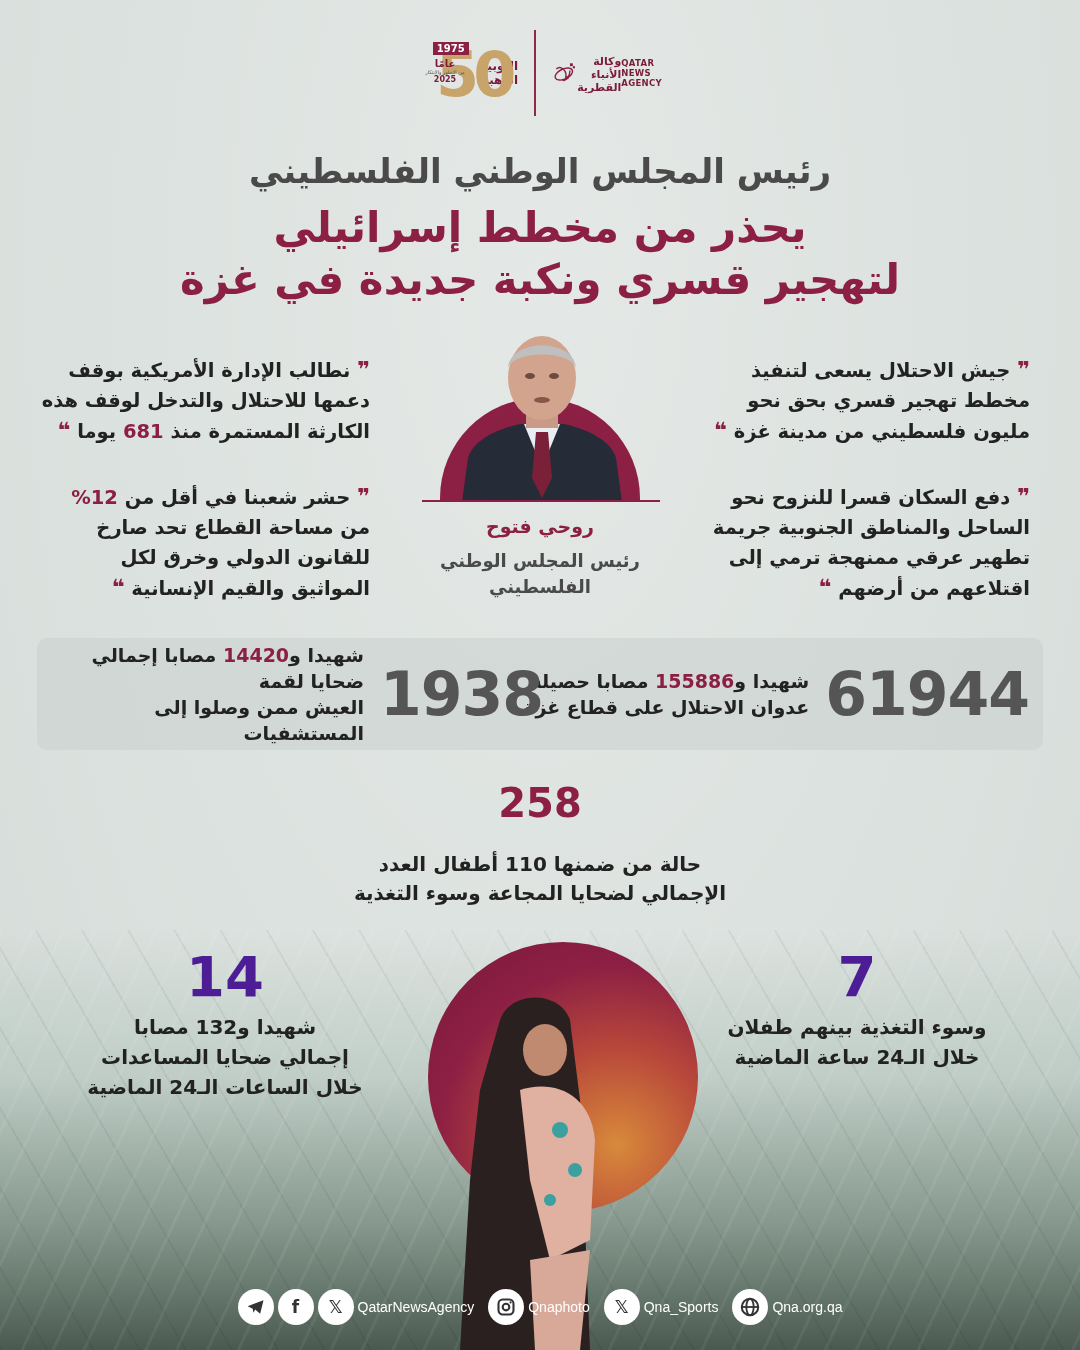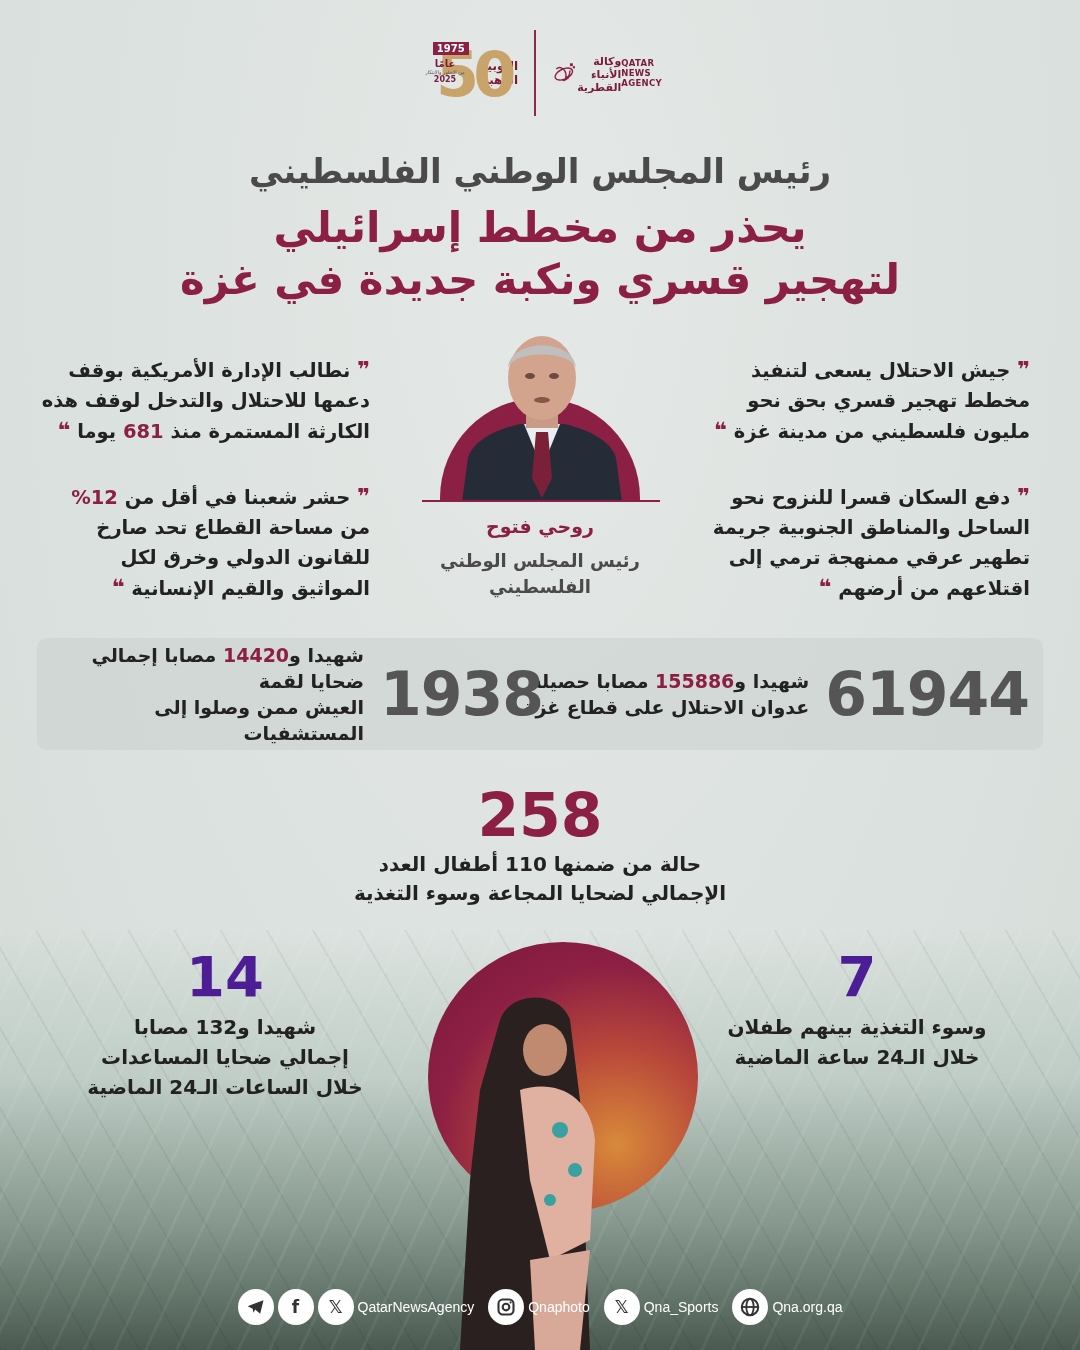--- a/index.html
+++ b/index.html
@@ -62,21 +62,21 @@
   .person-name { position: absolute; left: 400px; top: 515px; width: 280px; text-align: center; direction: rtl; font-size: 19px; font-weight: bold; color: #8c1f44; }
   .person-role { position: absolute; left: 400px; top: 548px; width: 280px; text-align: center; direction: rtl; font-size: 18px; line-height: 26px; color: #4a4a4a; font-weight: bold; }
 
   
   .stats-band { position: absolute; left: 37px; top: 638px; width: 1006px; height: 112px; background: rgba(200,208,205,0.55); border-radius: 10px; }
   .stat-block { position: absolute; top: 0; height: 112px; display: flex; align-items: center; direction: rtl; gap: 16px; }
   .stat-num { font-size: 60px; font-weight: bold; color: #555; letter-spacing: -1px; font-family: "DejaVu Sans", sans-serif; }
   .stat-text { font-size: 19px; line-height: 26px; font-weight: bold; color: #222; text-align: right; }
 
   
-  .big-258 { position: absolute; left: 0; right: 0; top: 780px; text-align: center; font-size: 60px; font-weight: bold; color: #8c1f44; }
+  .big-258 { position: absolute; left: 0; right: 0; top: 780px; text-align: center; font-size: 40px; font-weight: bold; color: #8c1f44; }
   .text-258 { position: absolute; left: 0; right: 0; top: 850px; text-align: center; direction: rtl; font-size: 20px; line-height: 29px; color: #222; font-weight: bold; }
 
   
   .side-num { position: absolute; font-size: 56px; font-weight: bold; color: #4c1d95; text-align: center; }
   .side-text { position: absolute; text-align: center; direction: rtl; font-size: 20px; line-height: 30px; color: #222; font-weight: bold; }
 
   
   .photo-circle { position: absolute; left: 428px; top: 942px; width: 270px; height: 270px; border-radius: 50%;
     background: radial-gradient(circle at 70% 75%, #d88a3a 0%, #b8473a 35%, #8c1f44 65%, #7a1a3a 100%); }
   .photo-figure { position: absolute; left: 440px; top: 980px; width: 180px; height: 370px; }

